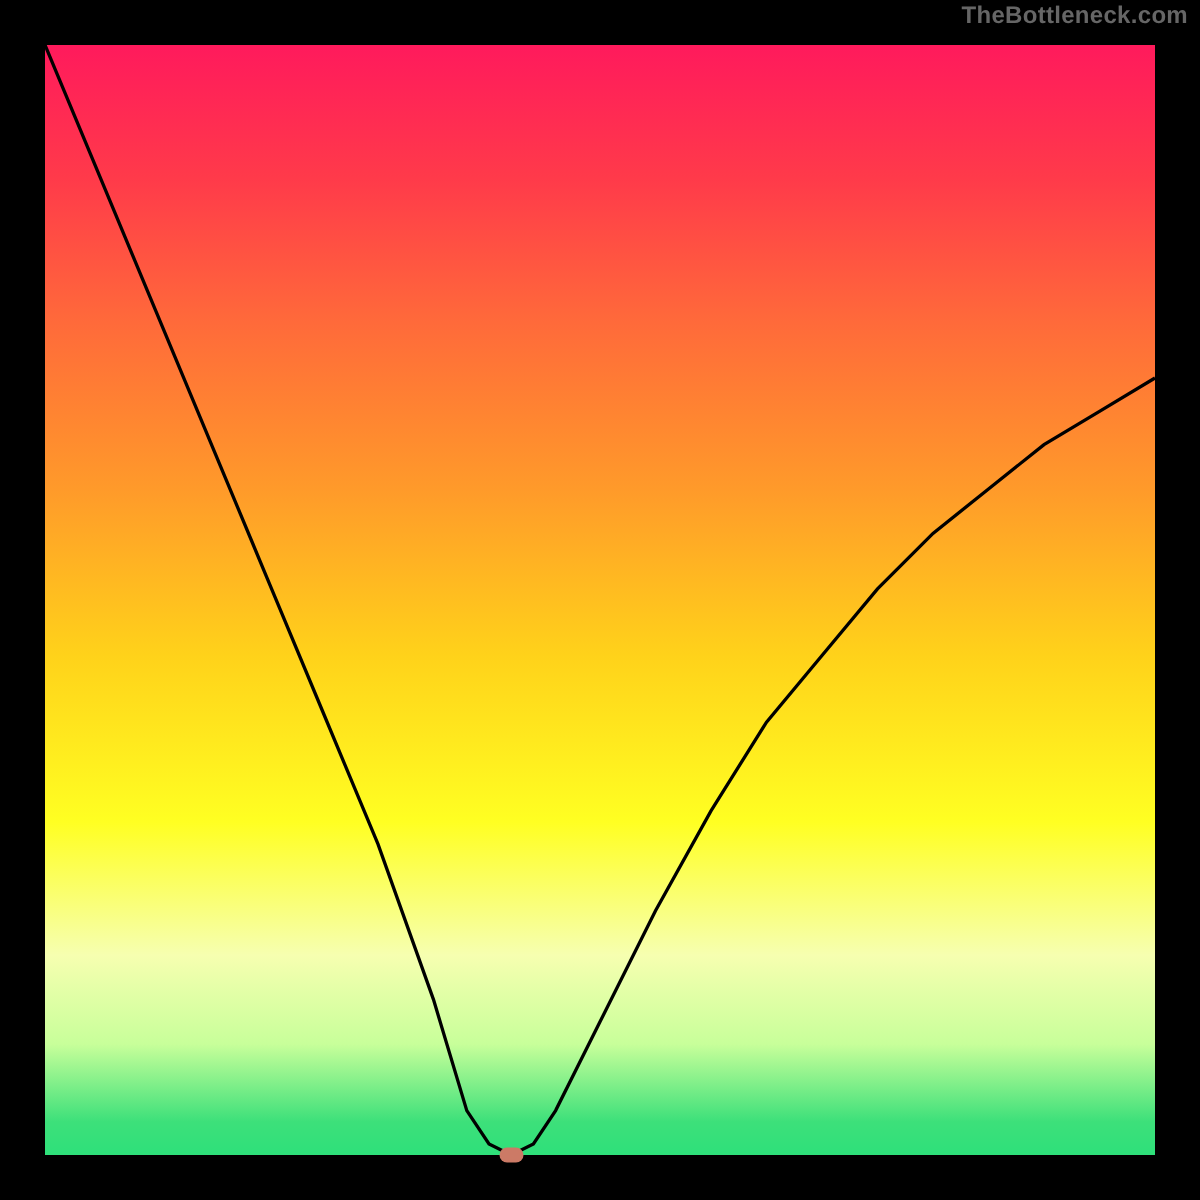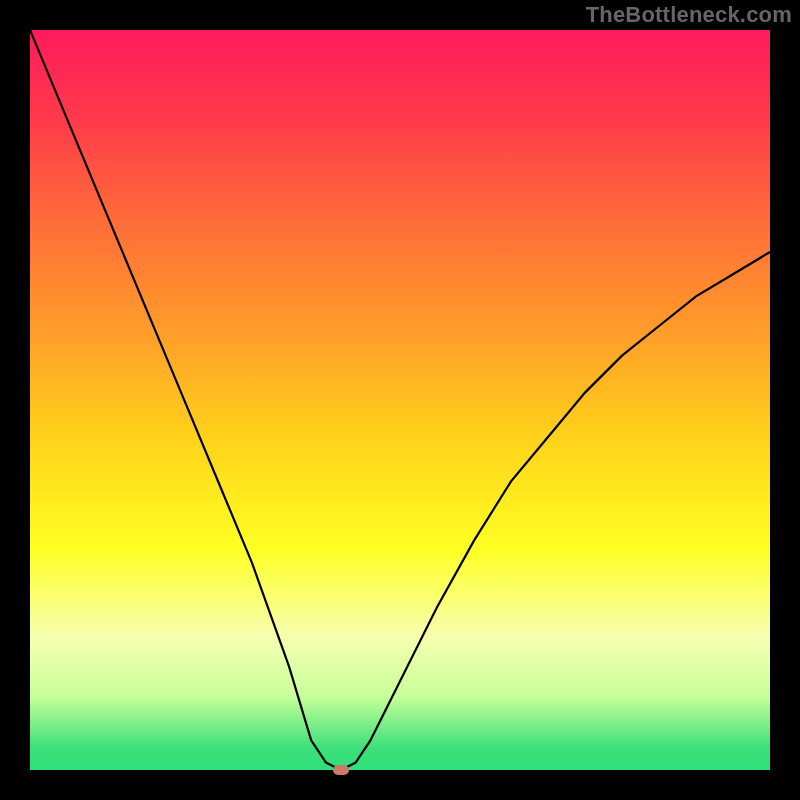--- a/index.html
+++ b/index.html
@@ -15,21 +15,21 @@
     position: relative;
     width: 800px;
     height: 800px;
     background: #000;
     box-sizing: border-box;
   }
   .watermark {
     position: absolute;
     top: 2px;
     right: 8px;
-    font-size: 22px;
+    font-size: 16px;
     font-weight: 600;
     color: #666;
     letter-spacing: 0.2px;
     user-select: none;
   }
   .plot {
     position: absolute;
     left: 30px;
     top: 30px;
     width: 740px;

